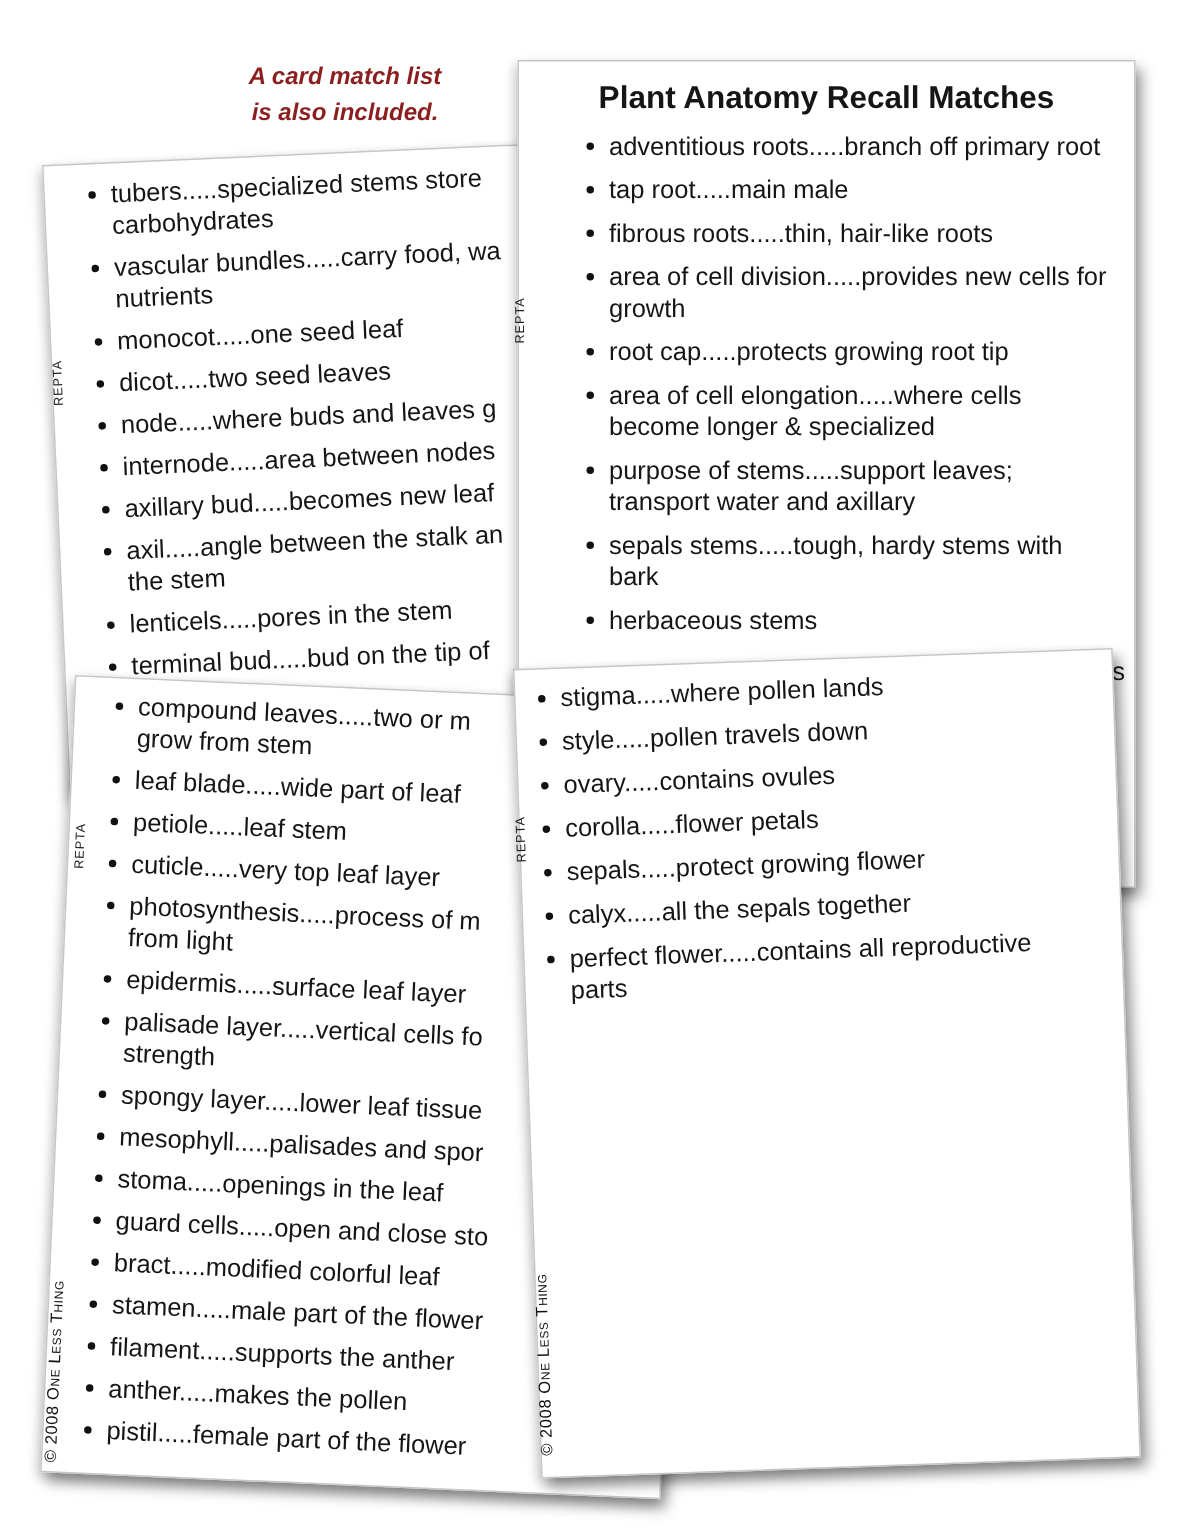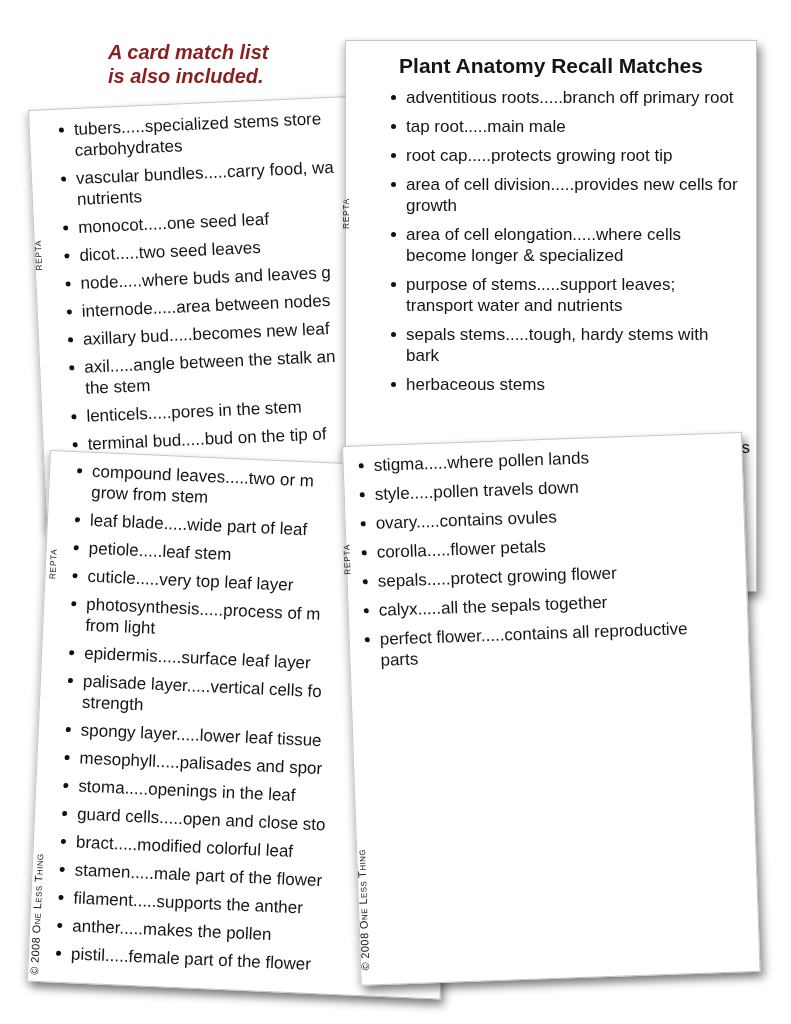--- a/index.html
+++ b/index.html
@@ -6,22 +6,23 @@
   body {
     width:791px; height:1024px;
     background:#ffffff;
     font-family:"Liberation Sans", sans-serif;
     color:#151515;
     position:relative;
     overflow:hidden;
   }
   .note {
     position:absolute; left:108px; top:40px; width:244px;
+    text-align:center;
     font-weight:bold; font-style:italic;
-    font-size:20px; line-height:24px;
+    font-size:16px; line-height:24px;
     white-space:pre-line;
   }
   .card {
     position:absolute; background:#ffffff;
     border:1px solid #c6c6c6;
     box-shadow: 4px 6px 9px rgba(0,0,0,0.42), -3px 3px 7px rgba(0,0,0,0.15);
   }
   #card-stems   { left:28px;  top:110px; width:338px; height:420px; transform:rotate(-2.5deg); transform-origin:top left; z-index:1; }
   #card-anatomy { left:345px; top:40px;  width:410px; height:550px; z-index:2; }
   #card-leaves  { left:50px;  top:450px; width:412px; height:530px; transform:rotate(2.5deg);  transform-origin:top left; z-index:3; }
@@ -86,27 +87,28 @@
     <div class="item">terminal bud.....bud on the tip of</div>
   </div>
 </div>
 
 <div class="card" id="card-anatomy">
   <div class="title">Plant Anatomy Recall Matches</div>
   <span class="vtext" style="left:5px; top:178px;">REPTA</span>
   <div class="items">
     <div class="item">adventitious roots.....branch off primary root</div>
     <div class="item">tap root.....main male</div>
-    <div class="item">root cap.....protects growing root tip</div>
+    <div class="item">fibrous roots.....thin, hair-like roots</div>
     <div class="item">area of cell division.....provides new cells for
 growth</div>
+    <div class="item">root cap.....protects growing root tip</div>
     <div class="item">area of cell elongation.....where cells
 become longer &amp; specialized</div>
     <div class="item">purpose of stems.....support leaves;
-transport water and nutrients</div>
+transport water and axillary</div>
     <div class="item">sepals stems.....tough, hardy stems with
 bark</div>
     <div class="item">herbaceous stems</div>
   </div>
   <span class="frag" style="left:386px; top:396px;">ns</span>
 </div>
 
 <div class="card" id="card-leaves">
   <span class="vtext" style="left:12px; top:118px;">REPTA</span>
   <span class="copyright" style="left:12px; top:512px;">© 2008 One Less Thing</span>

